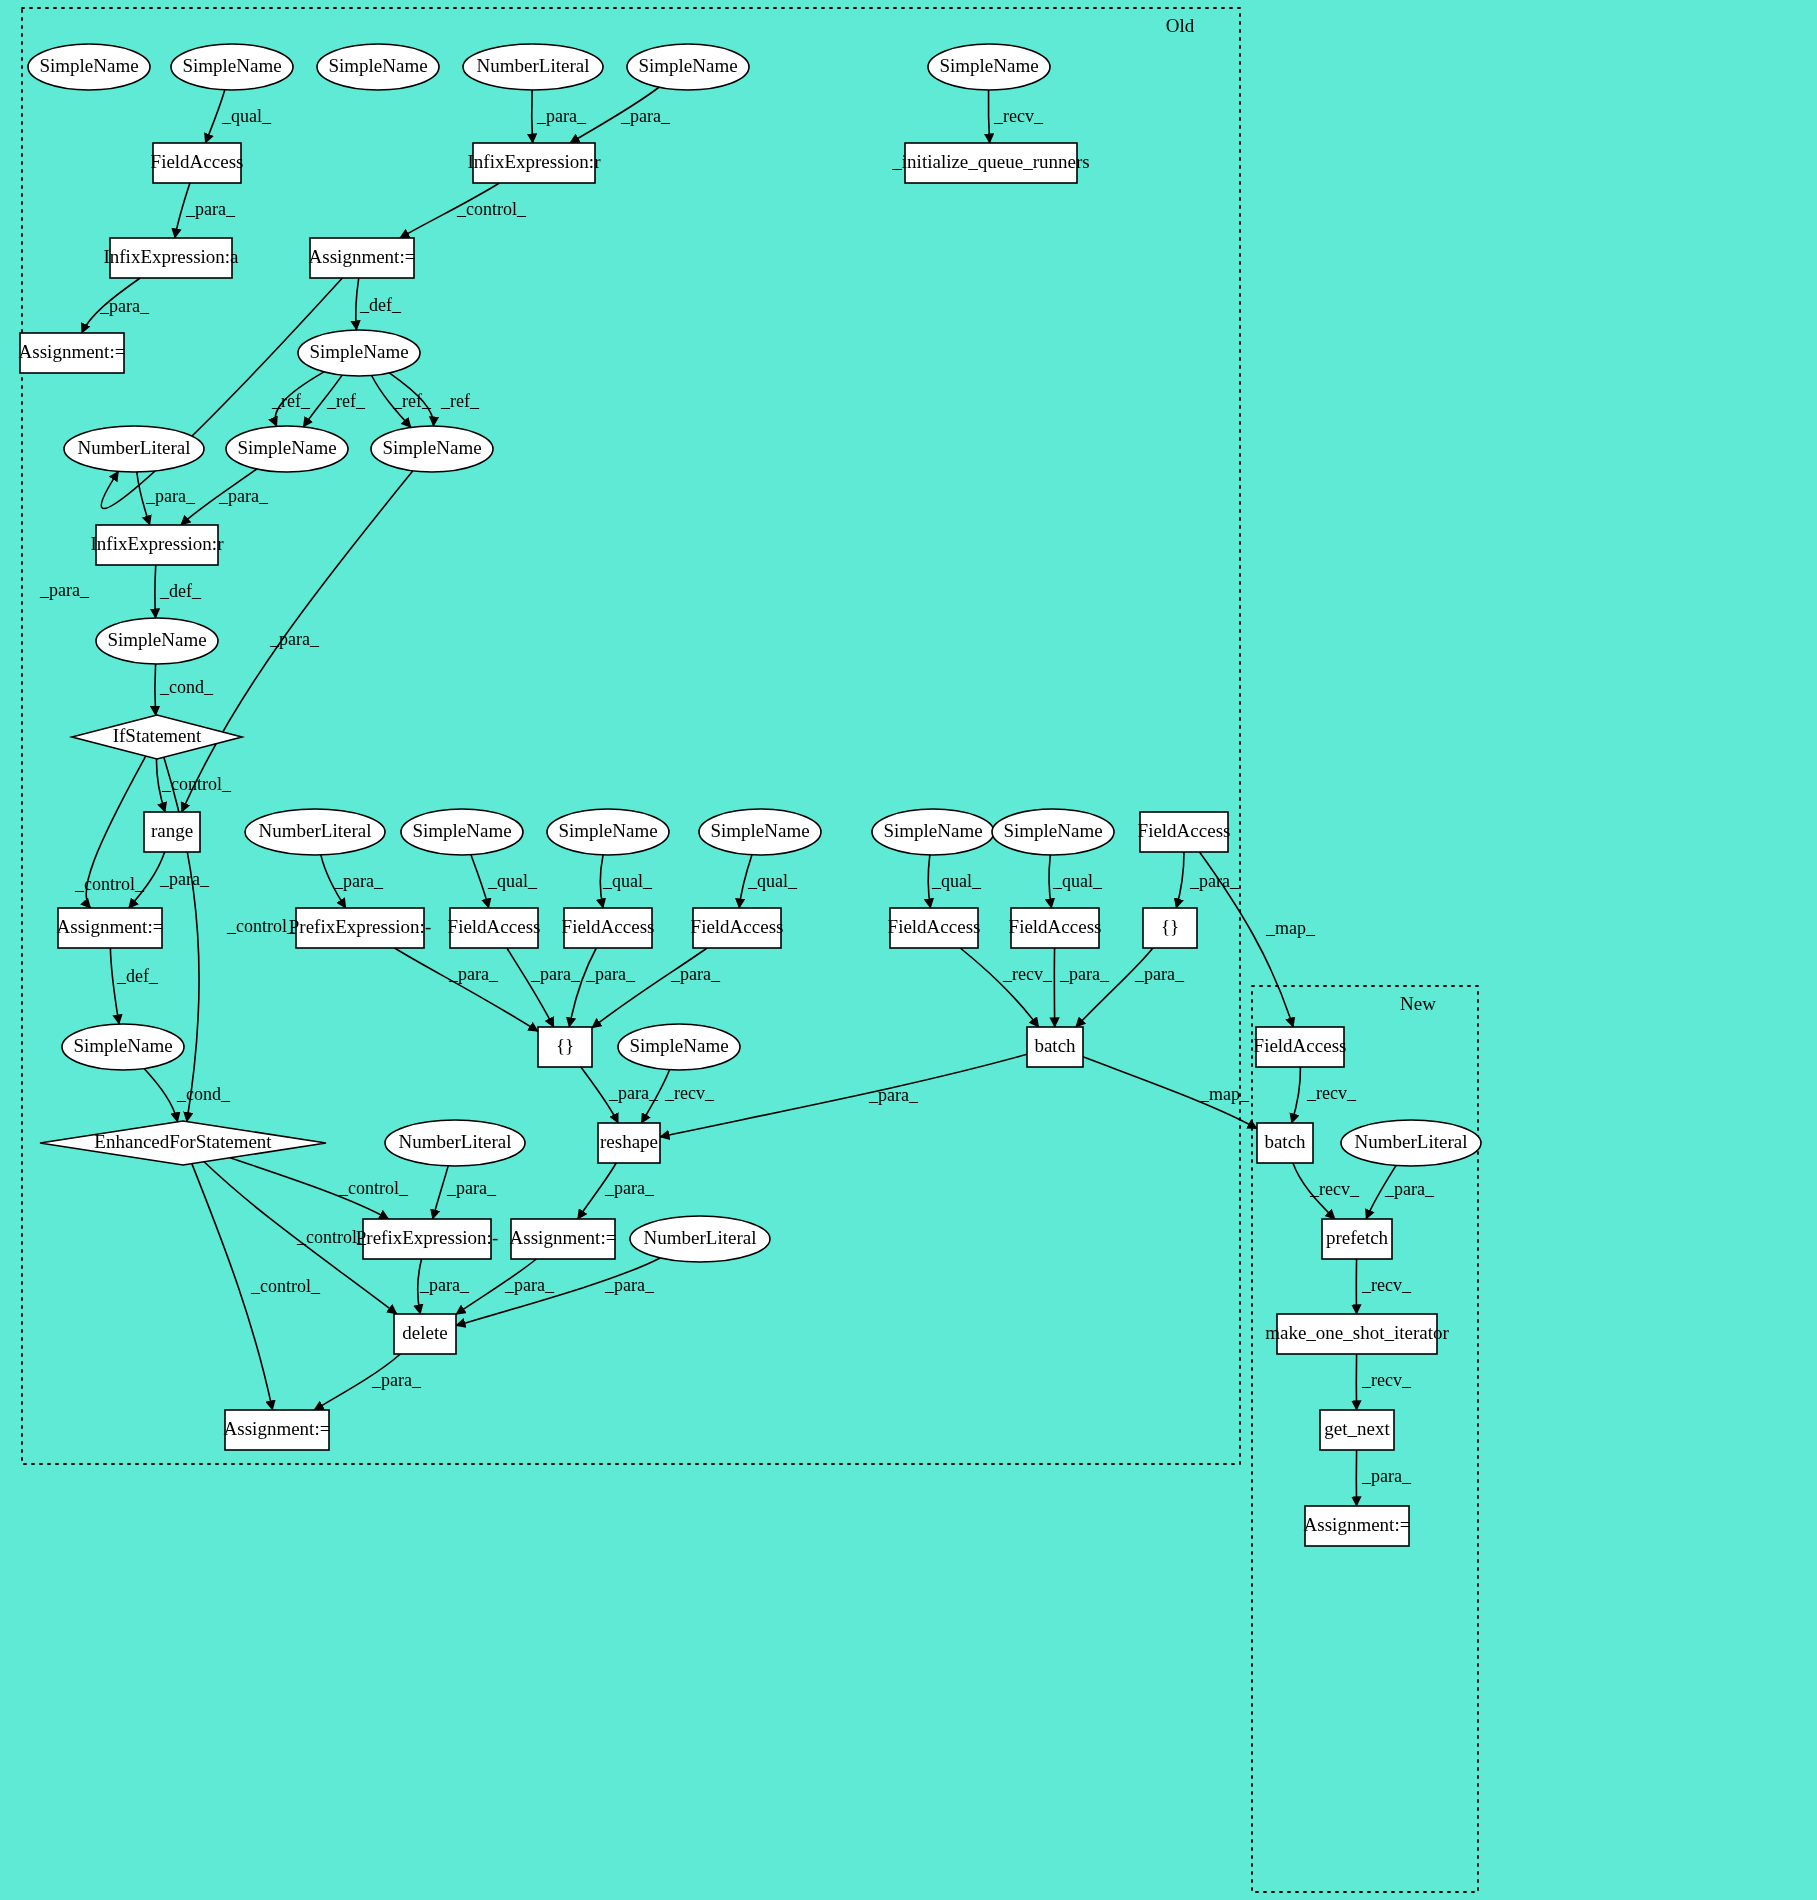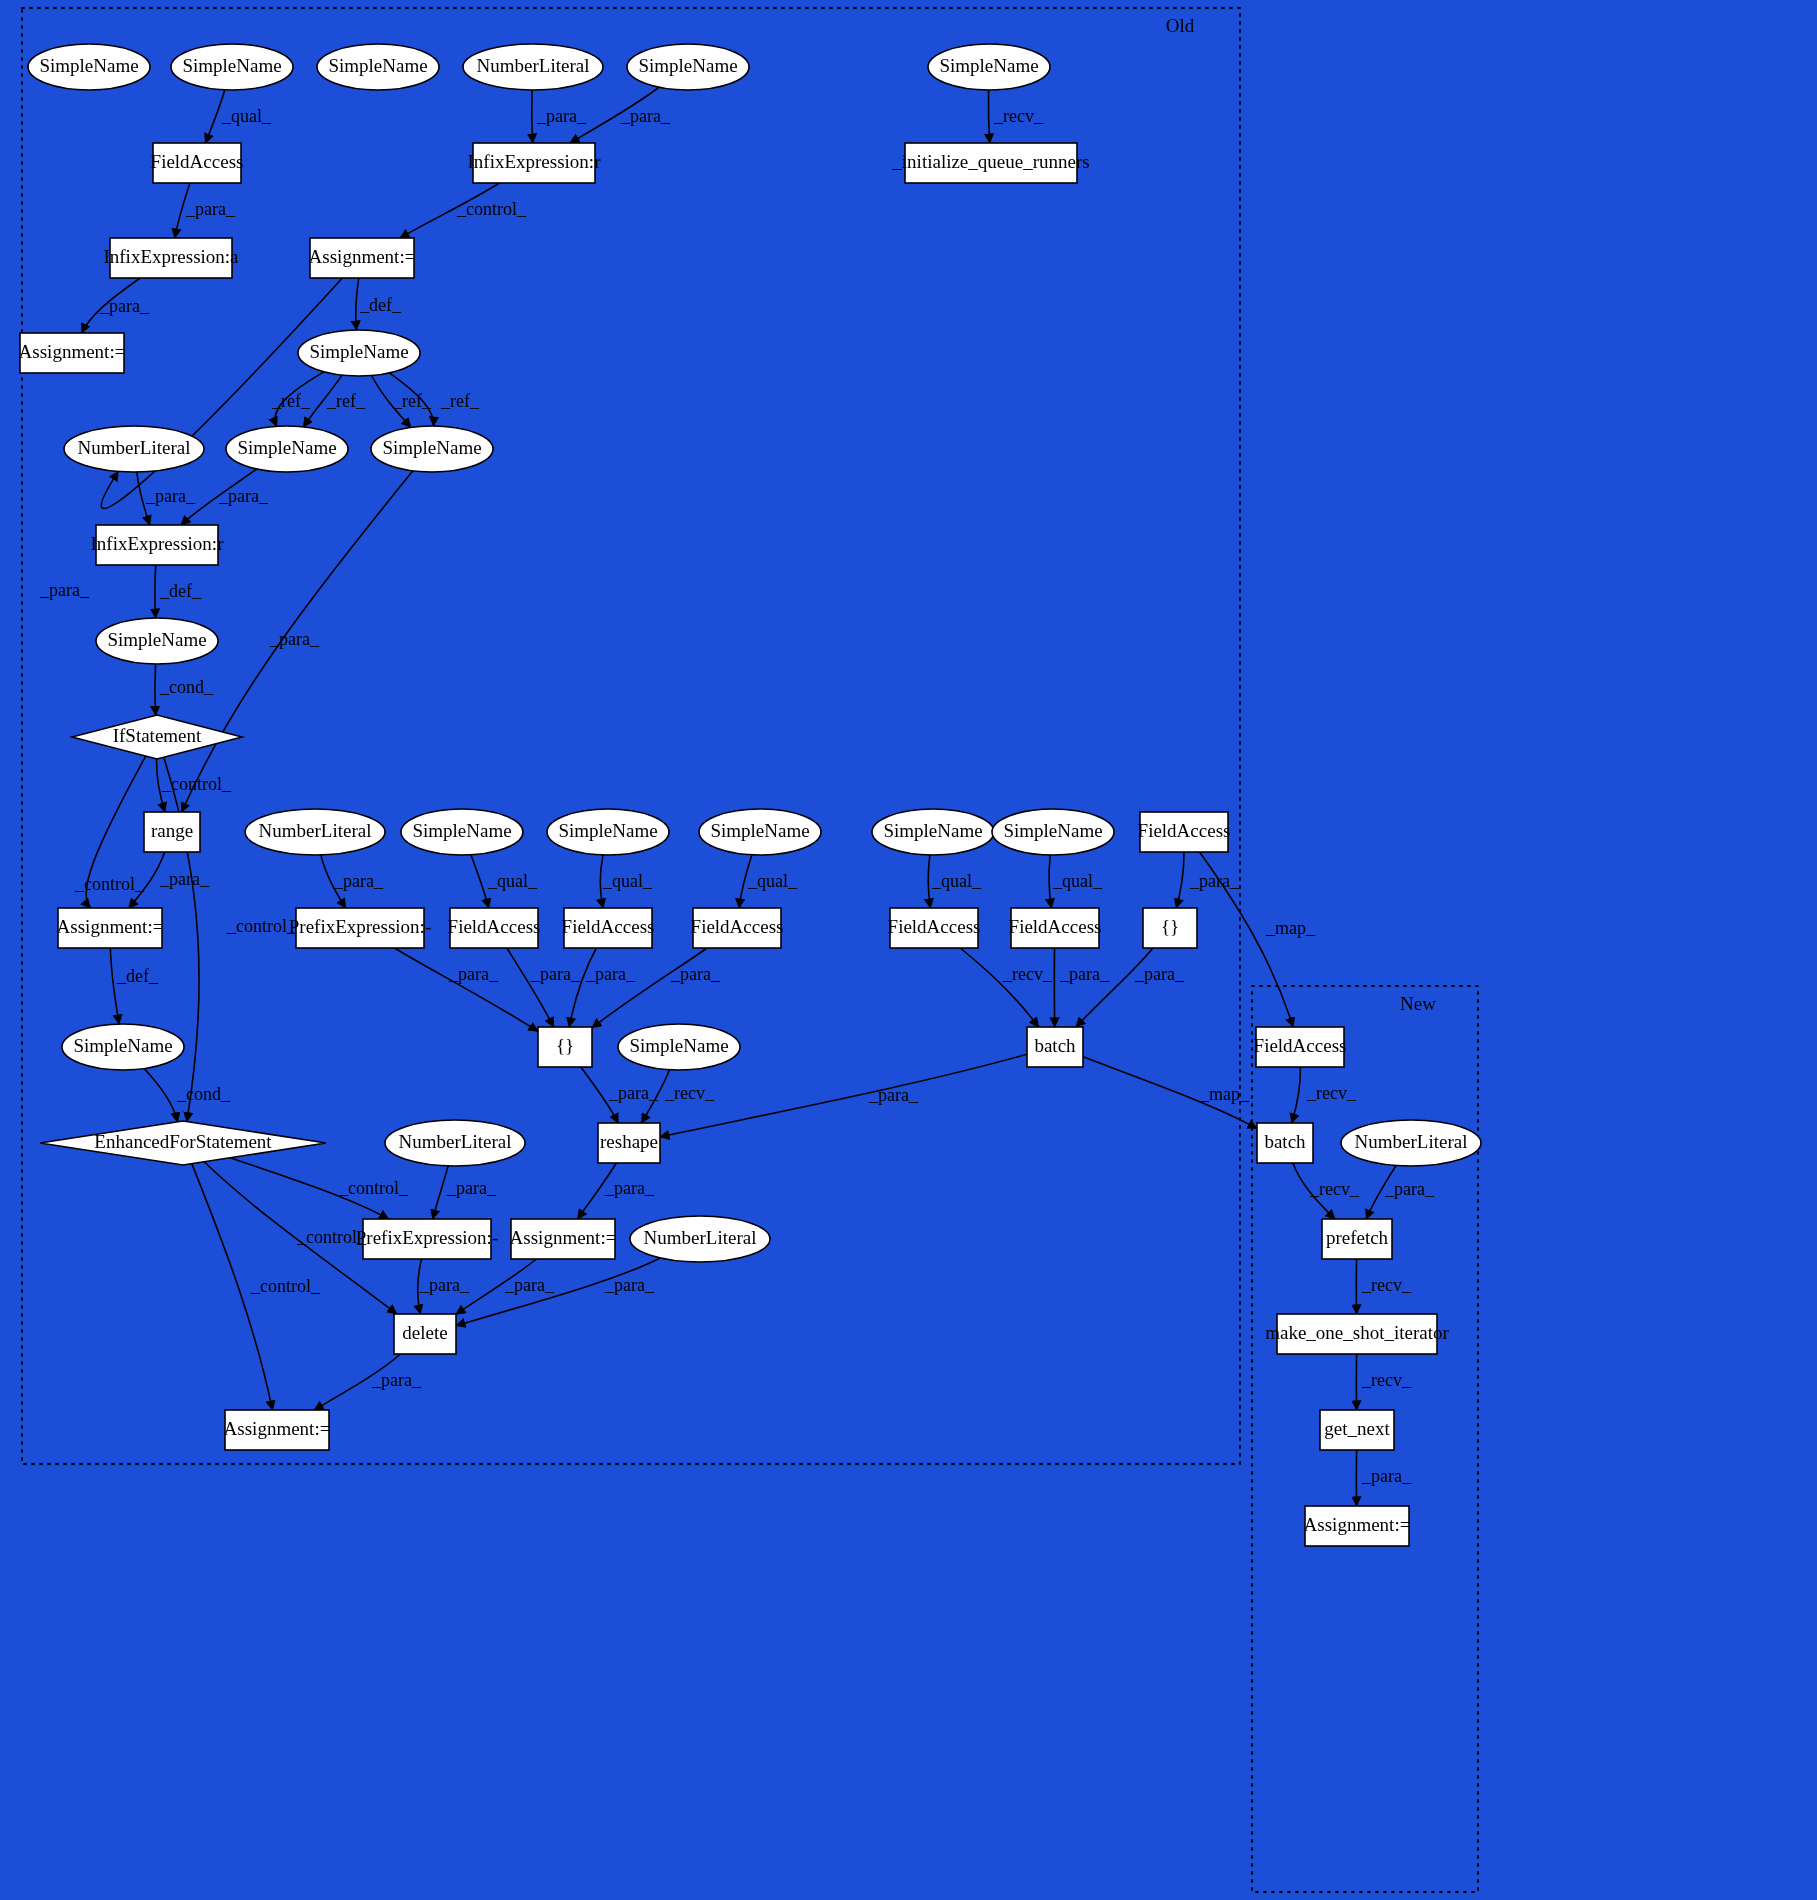--- a/index.html
+++ b/index.html
@@ -1,17 +1,17 @@
 <!DOCTYPE html>
 <html><head>
 <meta charset="utf-8">
 <style>
   html,body{margin:0;padding:0;background:#ffffff;}
   body{font-family:"Liberation Serif",serif;}
-  #stage{position:relative;width:1817px;height:1900px;background:#1d4ed8;overflow:hidden;}
+  #stage{position:relative;width:1817px;height:1900px;background:#5eead4;overflow:hidden;}
   svg{display:block;}
   .nodetext{font-family:"Liberation Serif",serif;font-size:19px;fill:#000;text-anchor:middle;dominant-baseline:middle;}
   .edgelabel{font-family:"Liberation Serif",serif;font-size:18px;fill:#000;text-anchor:start;dominant-baseline:middle;}
   .clusterlabel{font-family:"Liberation Serif",serif;font-size:19px;fill:#000;text-anchor:middle;dominant-baseline:middle;}
   .shape{fill:#ffffff;stroke:#000000;stroke-width:1.6;}
   .edge{fill:none;stroke:#000000;stroke-width:1.6;}
   .cluster{fill:none;stroke:#000000;stroke-width:1.8;stroke-dasharray:2 6;stroke-linecap:round;}
 </style>
 </head>
 <body>

